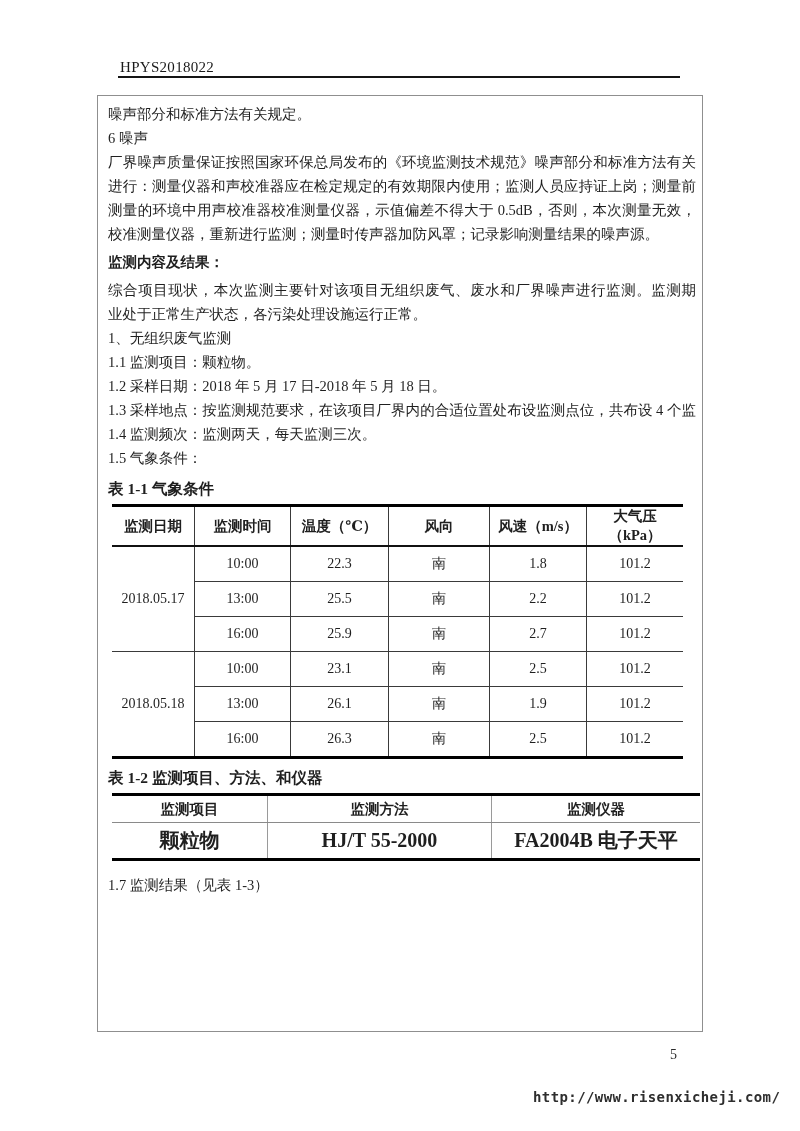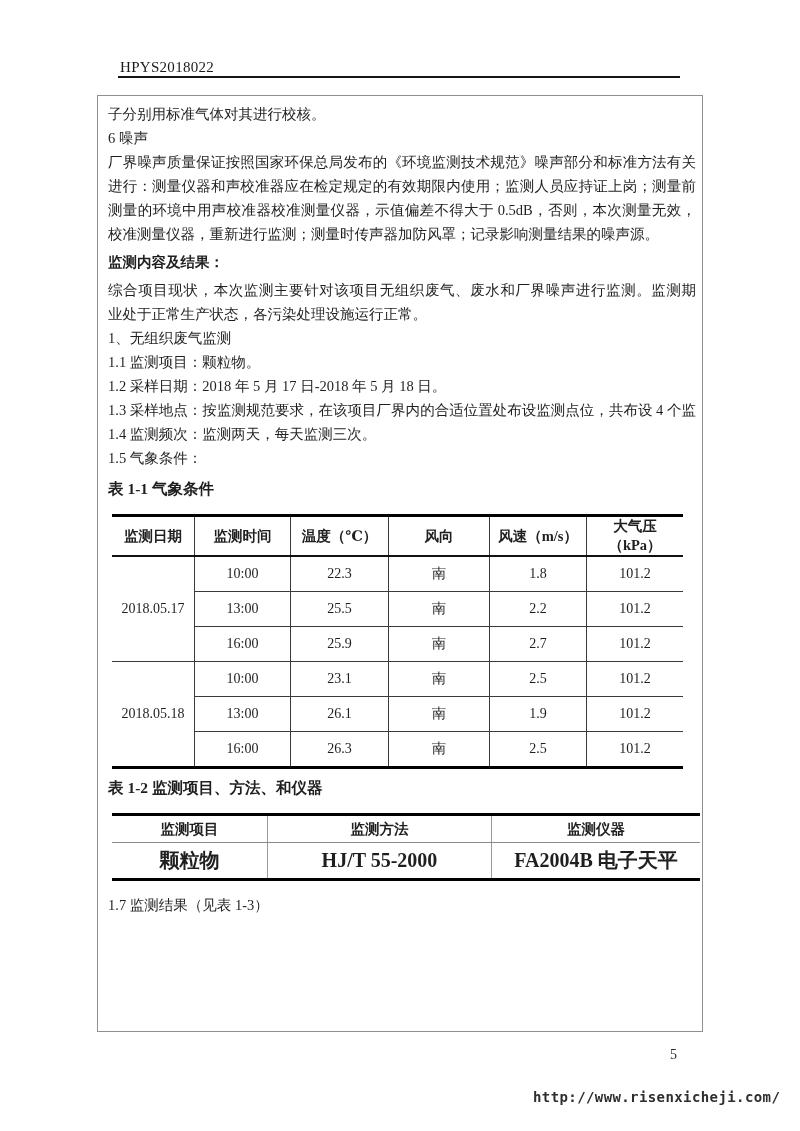--- a/index.html
+++ b/index.html
@@ -26,21 +26,21 @@
   }
   .line.fill{white-space:normal;text-align:justify;text-align-last:justify;}
   .line.bold{font-weight:bold;margin:4px 0 2px 0;}
   .line.sp-top{margin-top:4px;}
   .line.item16{margin-top:8px;}
   .line.item17{margin-top:12px;}
   .tbl-title{
     font-size:15.5px;font-weight:bold;
     line-height:26px;height:26px;margin-top:6px;
   }
-  table{border-collapse:collapse;table-layout:fixed;margin-left:4px;margin-top:12px;}
+  table{border-collapse:collapse;table-layout:fixed;margin-left:4px;margin-top:2px;}
   .t1{width:566px;border-top:3px solid #000;border-bottom:3px solid #000;}
   .t1 th,.t1 td{
     font-size:14px;text-align:center;vertical-align:middle;padding:0;
     border:1px solid #3a3a3a;font-weight:normal;
   }
   .t1 th{height:36px;font-weight:bold;font-size:14.5px;border-bottom:2px solid #111;}
   .t1 td{height:34px;}
   .t1 th:first-child,.t1 td.date{border-left:none;}
   .t1 th:last-child,.t1 td:last-child{border-right:none;text-align:center;}
   .t2{width:586px;border-top:3px solid #000;border-bottom:3px solid #000;}
@@ -64,21 +64,21 @@
 </head>
 <body>
 
 <div>
 
   <span class="doc-code">HPYS2018022</span>
   <div class="header-rule"></div>
 
   <div class="content-box">
 
-    <div class="line end">子分别用标准气体对其进行校核。</div>
+    <div class="line end">噪声部分和标准方法有关规定。</div>
     <div class="line end">6 噪声</div>
     <div class="line fill">厂界噪声质量保证按照国家环保总局发布的《环境监测技术规范》噪声部分和标准方法有关规定</div>
     <div class="line fill">进行：测量仪器和声校准器应在检定规定的有效期限内使用；监测人员应持证上岗；测量前后在</div>
     <div class="line fill">测量的环境中用声校准器校准测量仪器，示值偏差不得大于 0.5dB，否则，本次测量无效，重新</div>
     <div class="line end">校准测量仪器，重新进行监测；测量时传声器加防风罩；记录影响测量结果的噪声源。</div>
     <div class="line bold">监测内容及结果：</div>
     <div class="line fill sp-top">综合项目现状，本次监测主要针对该项目无组织废气、废水和厂界噪声进行监测。监测期间，企</div>
     <div class="line end">业处于正常生产状态，各污染处理设施运行正常。</div>
     <div class="line end">1、无组织废气监测</div>
     <div class="line end">1.1 监测项目：颗粒物。</div>

